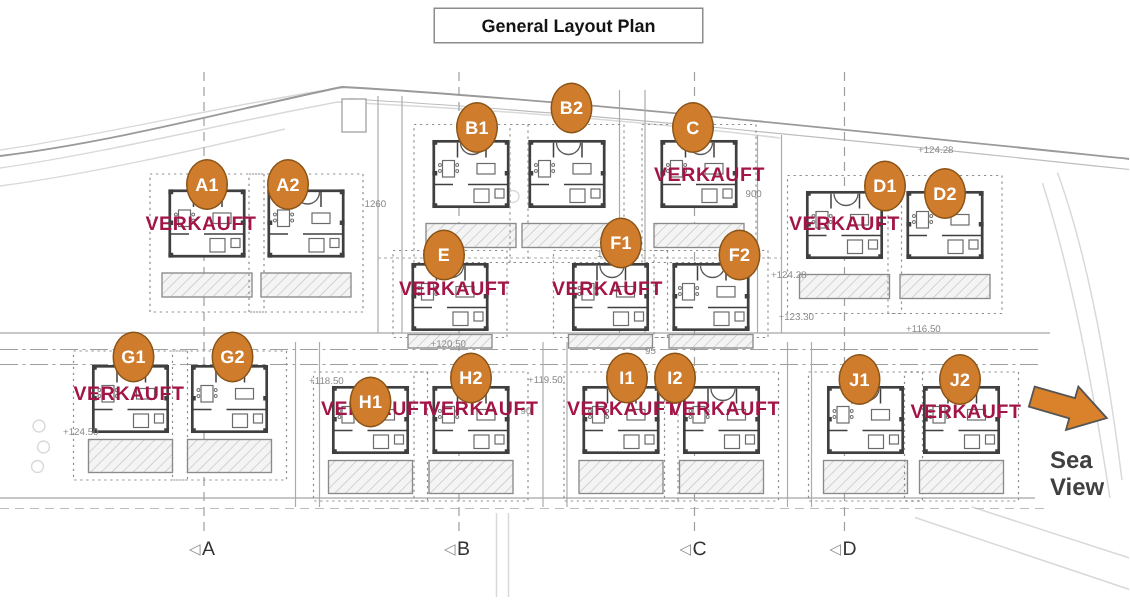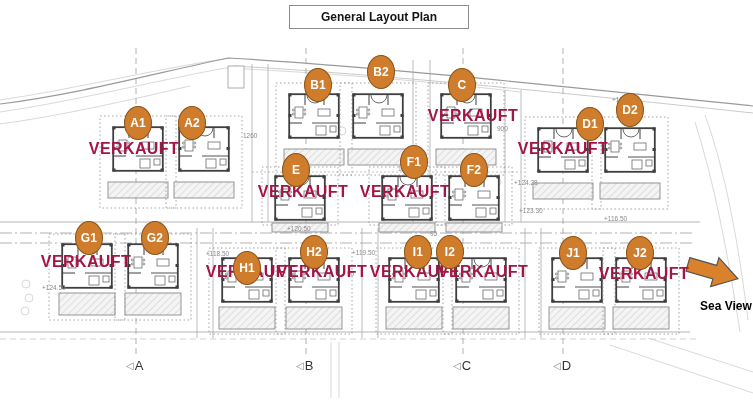--- a/index.html
+++ b/index.html
@@ -15,29 +15,29 @@
   }
   .badge{
     position:absolute;width:28px;height:34px;box-sizing:border-box;
     background:var(--badge-fill,#cf7c2d);border:1.5px solid var(--badge-border,#8a5418);
     border-radius:50%;color:var(--badge-text,#fff);
     font-size:12px;font-weight:bold;display:flex;align-items:center;justify-content:center;
     z-index:5;letter-spacing:.2px;
   }
   .verkauft{
     position:absolute;transform:translate(-50%,-50%);white-space:nowrap;
-    color:var(--sold-color,#a31547);font-weight:bold;font-size:16px;letter-spacing:.4px;z-index:4;
+    color:var(--sold-color,#a31547);font-weight:bold;font-size:13px;letter-spacing:.4px;z-index:4;
   }
   .grid-label{
     position:absolute;top:358px;display:flex;align-items:center;gap:1px;z-index:5;
     color:var(--label-text,#333);font-size:13px;
   }
   .grid-label .tri{font-size:10px;color:#8a8a8a;}
   .sea-view-label{
-    position:absolute;left:700px;top:299px;font-size:12px;font-weight:bold;color:#000000;z-index:5;
+    position:absolute;left:700px;top:299px;font-size:16px;font-weight:bold;color:#404040;z-index:5;
   }
 </style>
 </head>
 <body>
 
 <div class="canvas">
 
   <svg id="plan-svg" width="753" height="400" viewBox="0 0 753 400">
     <defs>
       <pattern id="poolhatch" width="5" height="5" patternUnits="userSpaceOnUse" patternTransform="rotate(45)">
@@ -238,26 +238,26 @@
   <div class="sea-view-label">Sea View</div>
 <div class="badge" style="left: 124px; top: 105.5px;">A1</div>
     <div class="verkauft" style="left: 134px; top: 149px;">VERKAUFT</div>
     <div class="badge" style="left: 178px; top: 105.5px;">A2</div>
     <div class="badge" style="left: 304px; top: 67.5px;">B1</div>
     <div class="badge" style="left: 367px; top: 55px;">B2</div>
     <div class="badge" style="left: 448px; top: 67.5px;">C</div>
     <div class="verkauft" style="left: 473px; top: 116px;">VERKAUFT</div>
     <div class="badge" style="left: 576px; top: 106.5px;">D1</div>
     <div class="verkauft" style="left: 563px; top: 149px;">VERKAUFT</div>
-    <div class="badge" style="left: 616px; top: 93px;">D2</div>
+    <div class="badge" style="left: 616px; top: 112px;">D2</div>
     <div class="badge" style="left: 282px; top: 152.5px;">E</div>
     <div class="verkauft" style="left: 303px; top: 192px;">VERKAUFT</div>
     <div class="badge" style="left: 400px; top: 145px;">F1</div>
     <div class="verkauft" style="left: 405px; top: 192px;">VERKAUFT</div>
-    <div class="badge" style="left: 460px; top: 152.5px;">F2</div>
+    <div class="badge" style="left: 479px; top: 152.5px;">F2</div>
     <div class="badge" style="left: 75px; top: 220.5px;">G1</div>
     <div class="verkauft" style="left: 86px; top: 262px;">VERKAUFT</div>
     <div class="badge" style="left: 141px; top: 220.5px; text-align: center;">G2</div>
     <div class="badge" style="left: 233px; top: 251px;">H1</div>
     <div class="verkauft" style="left: 251px; top: 272px;">VERKAUFT</div>
     <div class="badge" style="left: 300px; top: 234.5px;">H2</div>
     <div class="verkauft" style="left: 322px; top: 272px;">VERKAUFT</div>
     <div class="badge" style="left: 404px; top: 234.5px;">I1</div>
     <div class="verkauft" style="left: 415px; top: 272px;">VERKAUFT</div>
     <div class="badge" style="left: 436px; top: 234.5px;">I2</div>

